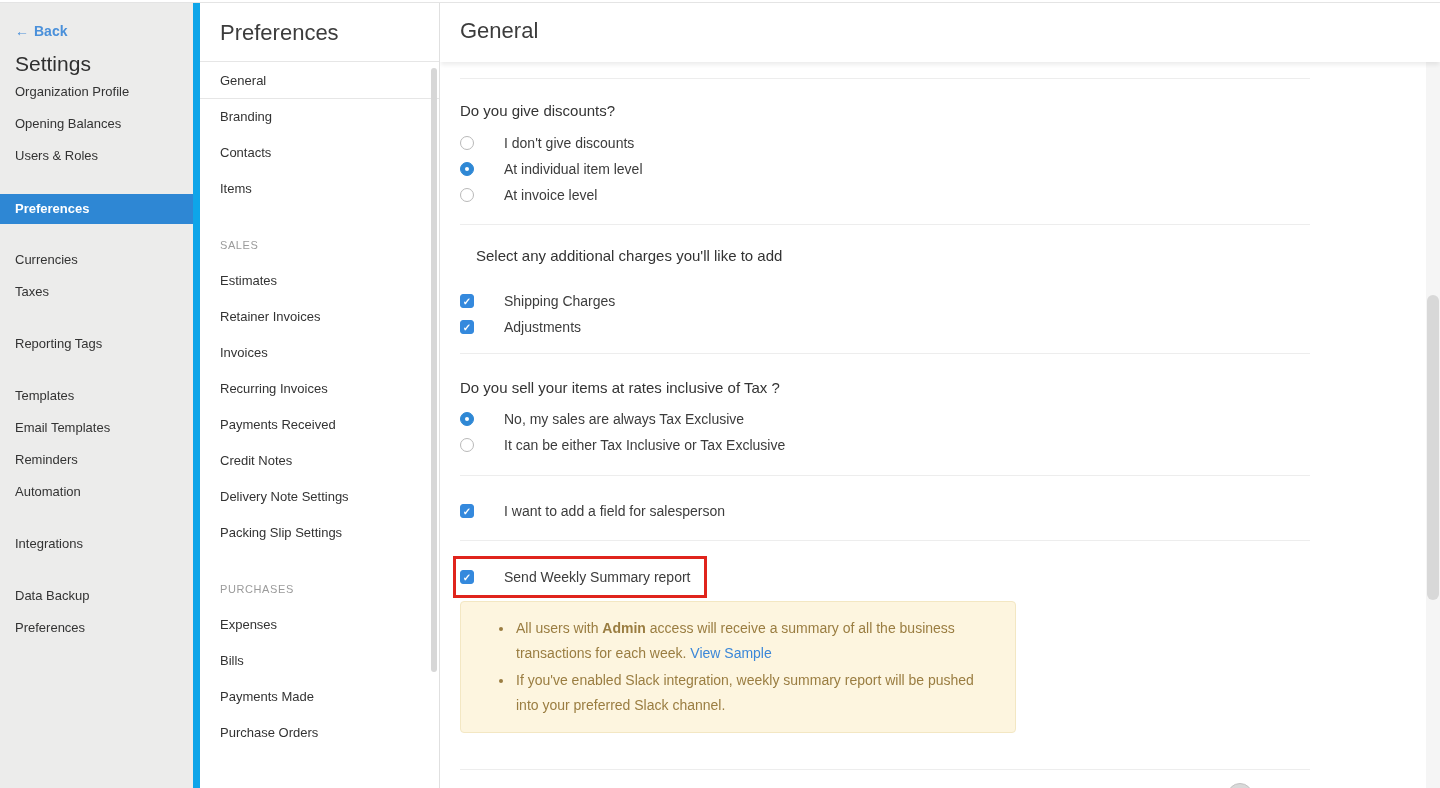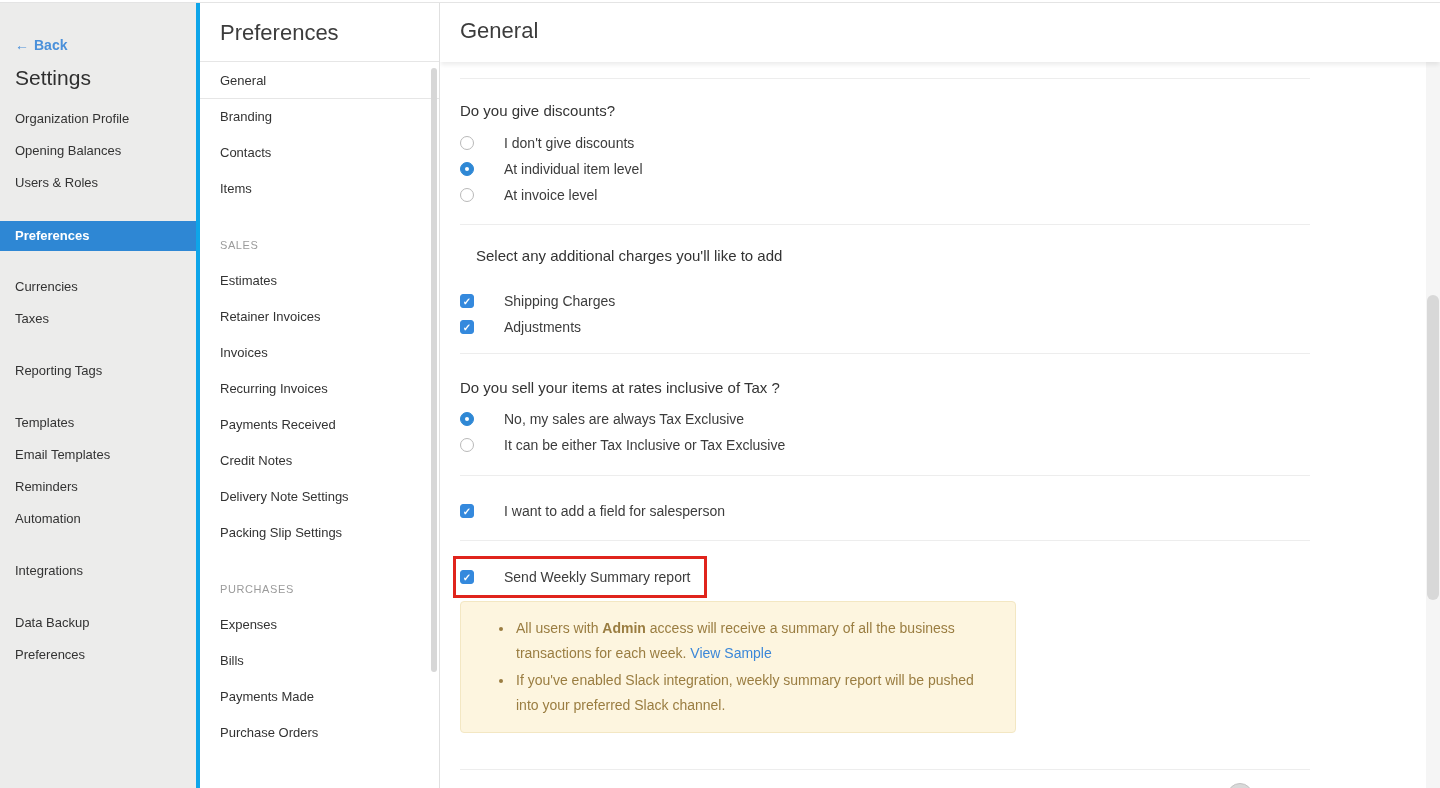--- a/index.html
+++ b/index.html
@@ -7,27 +7,27 @@
   body {
     font-family: "Liberation Sans", sans-serif;
     color:#333; background:#fff; overflow:hidden; position:relative;
   }
   .app { display:flex; width:1440px; height:788px; }
 
   .top-strip { position:absolute; top:0; left:0; right:0; height:3px; background:#fff; border-bottom:1px solid #e4e4e4; z-index:60; }
 
   
   .sidebar {
-    width:200px; flex:0 0 200px; background:#ececeb; border-right:4px solid #0ea5e9;
-    padding-top:37px; position:relative; z-index:1;
+    width:200px; flex:0 0 200px; background:#ececeb; border-right:7px solid #0ea5e9;
+    padding-top:23px; position:relative; z-index:1;
   }
   .back-link { margin:0 0 0 15px; font-size:14px; font-weight:bold; color:#4a90da; cursor:pointer; }
   .back-link .arrow { margin-right:5px; font-weight:normal; }
   .settings-title { margin:13px 0 0 15px; font-size:21px; color:#2f2f2f; }
-  .side-nav { margin-top:13px; }
+  .side-nav { }
   .side-item { height:32px; line-height:32px; padding:0 15px; font-size:13px; color:#333; cursor:pointer; white-space:nowrap; }
   .side-gap { margin-top:20px; }
   .side-item.active {
     background:#2e87d4; color:#fff; font-weight:bold; height:30px; line-height:30px;
     margin-top:22px; margin-bottom:20px;
   }
 
   
   .prefs-panel {
     width:240px; flex:0 0 240px; background:#fff; border-right:1px solid #e0e0e0;

